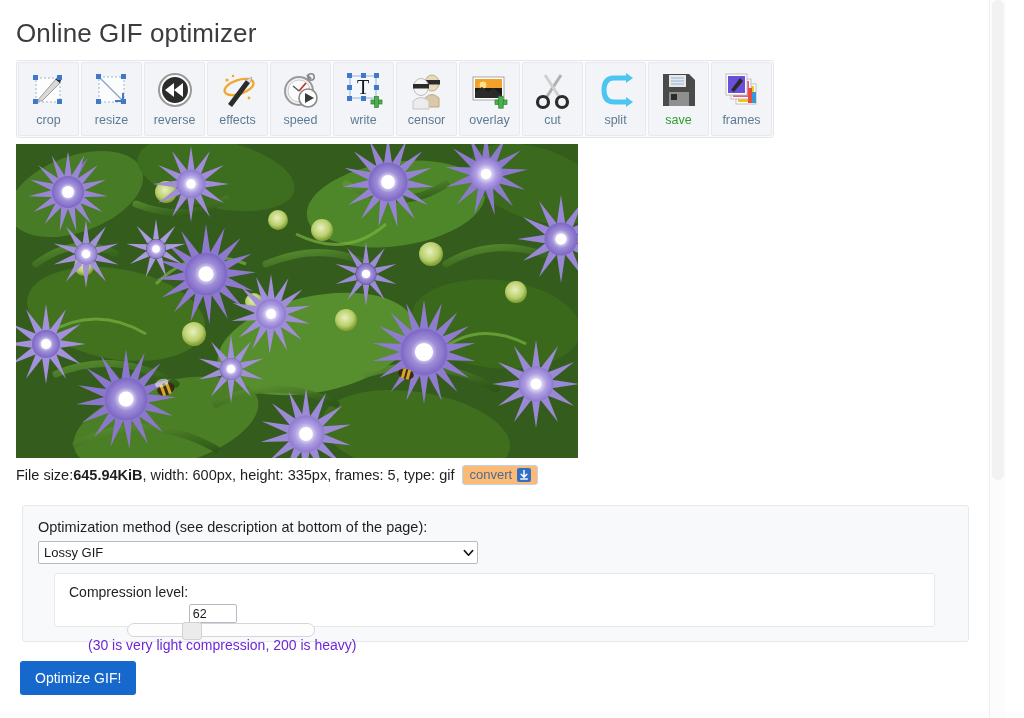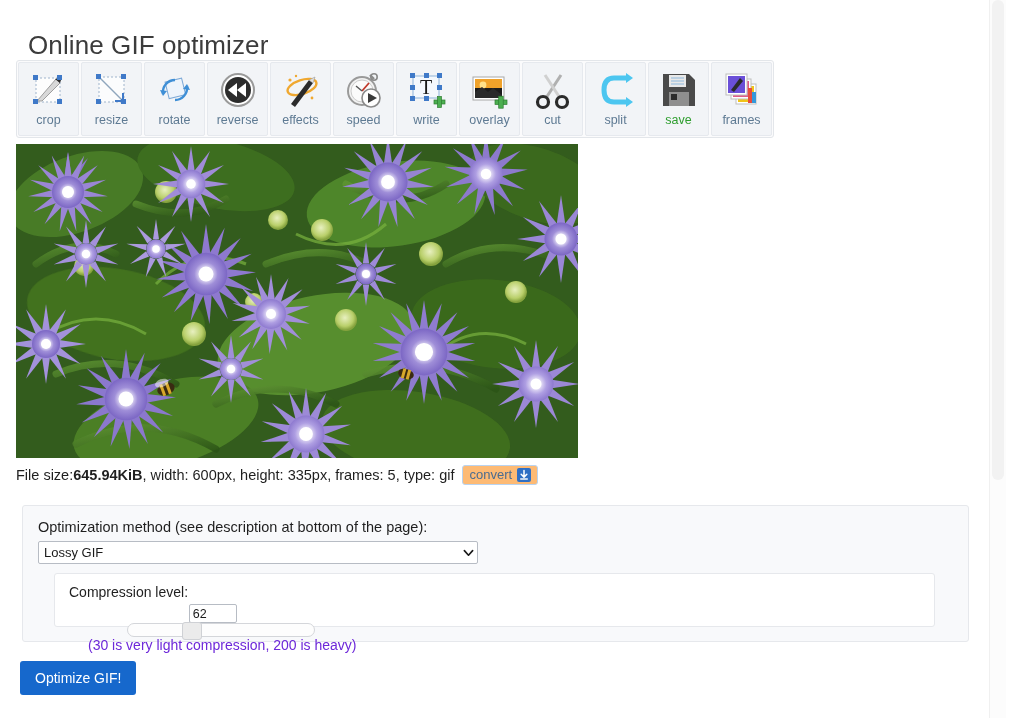--- a/index.html
+++ b/index.html
@@ -5,21 +5,21 @@
   * { box-sizing: border-box; }
   html, body { margin: 0; padding: 0; }
   body {
     width: 1024px; height: 718px;
     background: #ffffff;
     font-family: "Liberation Sans", sans-serif;
     color: #222;
     overflow: hidden;
     position: relative;
   }
-  .page { width: 1006px; height: 526px; padding: 12px; position: relative; }
+  .page { width: 1006px; height: 526px; padding: 0; position: relative; }
 
   h1.page-title {
     font-size: 26px;
     font-weight: 400;
     color: #3c3c3c;
     margin: 0;
     padding: 18px 0 0 16px;
     letter-spacing: 0.1px;
   }
 
@@ -252,30 +252,20 @@
         <g fill="#3f79c8">
           <rect x="4" y="4" width="5" height="5"></rect>
             <rect x="29" y="4" width="5" height="5"></rect>
           <rect x="4" y="29" width="5" height="5"></rect>
             <rect x="29" y="29" width="5" height="5"></rect>
         </g>
       </svg>
       <span class="lbl">resize</span>
     </div>
 
-    <div class="tool">
-      <svg class="ico" viewBox="0 0 40 40">
-        <rect x="12" y="10" width="17" height="17" fill="#eef4fb" stroke="#7aa7d6" transform="rotate(-14 20 19)"></rect>
-        <path d="M8 24 C7 16 13 10 20 10" stroke="#3f8fd6" stroke-width="2.4" fill="none"></path>
-        <path d="M5 20 L8 26 L12 21 Z" fill="#3f8fd6"></path>
-        <path d="M32 16 C33 24 27 30 20 30" stroke="#3f8fd6" stroke-width="2.4" fill="none"></path>
-        <path d="M35 20 L32 14 L28 19 Z" fill="#3f8fd6"></path>
-      </svg>
-      <span class="lbl">rotate</span>
-    </div>
 
 
     <div class="tool">
       <svg class="ico" viewBox="0 0 40 40">
         <circle cx="20" cy="20" r="16" fill="#ffffff" stroke="#9a9a9a" stroke-width="2"></circle>
         <circle cx="20" cy="20" r="13" fill="#2c2c2c"></circle>
         <path d="M19 20 L28 13 L28 27 Z" fill="#ffffff"></path>
         <path d="M10 20 L19 13 L19 27 Z" fill="#ffffff"></path>
       </svg>
       <span class="lbl">reverse</span>
@@ -323,20 +313,31 @@
             <rect x="17" y="26" width="5" height="5"></rect>
         </g>
         <g fill="#4caf50" stroke="#2f7d32" stroke-width="0.7">
           <rect x="27" y="30" width="11" height="4"></rect>
             <rect x="30.5" y="26.5" width="4" height="11"></rect>
         </g>
       </svg>
       <span class="lbl">write</span>
     </div>
 
+    <div class="tool">
+      <svg class="ico" viewBox="0 0 40 40">
+        <ellipse cx="25" cy="13" rx="7" ry="8" fill="#e8d9b8" stroke="#c4ae85"></ellipse>
+        <path d="M18 28 q7 -7 14 0 l0 9 l-14 0 z" fill="#d9c9a8" stroke="#bfa87f"></path>
+        <rect x="17" y="10" width="16" height="4.5" fill="#2b2b2b"></rect>
+        <ellipse cx="14" cy="17" rx="7.5" ry="8.5" fill="#f4f4f4" stroke="#bdbdbd"></ellipse>
+        <path d="M6 31 q8 -7 16 0 l0 8 l-16 0 z" fill="#ececec" stroke="#c6c6c6"></path>
+        <rect x="6" y="14" width="16" height="4.5" fill="#2b2b2b"></rect>
+      </svg>
+      <span class="lbl">censor</span>
+    </div>
 
     <div class="tool">
       <svg class="ico" viewBox="0 0 40 40">
         <rect x="3" y="7" width="31" height="23" fill="#ffffff" stroke="#a8a8a8"></rect>
         <rect x="5" y="9" width="27" height="19" fill="#1c1c1c"></rect>
         <rect x="5" y="9" width="27" height="9" fill="#f0a22a"></rect>
         <circle cx="13" cy="15" r="3.4" fill="#ffe08a"></circle>
         <path d="M5 22 l7 -5 l6 5 l5 -4 l9 7 l0 3 l-27 0 z" fill="#2a2a2a"></path>
         <g fill="#4caf50" stroke="#2f7d32" stroke-width="0.7">
           <rect x="25" y="30" width="12" height="4.5"></rect>

